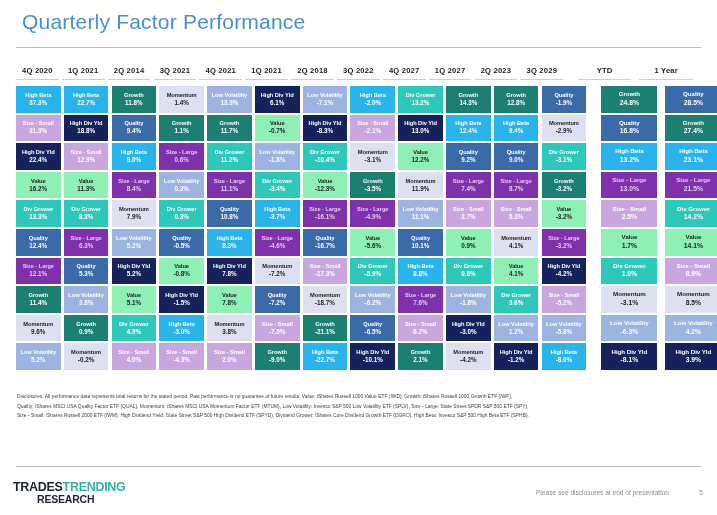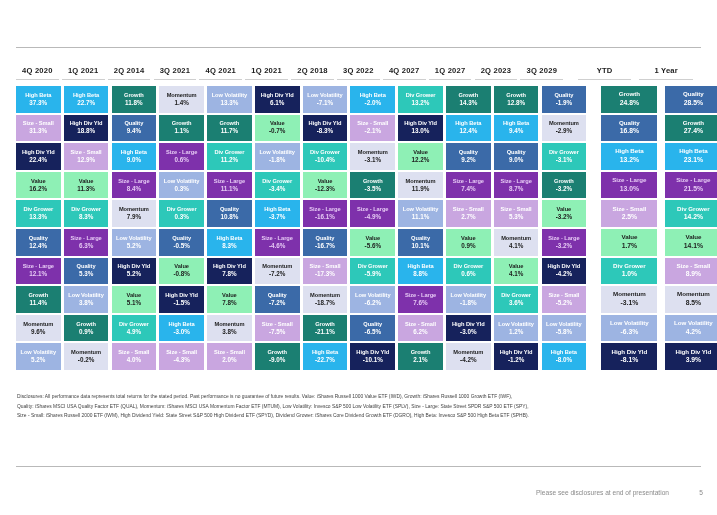--- a/index.html
+++ b/index.html
@@ -92,20 +92,21 @@
   .page-num{
     position:absolute;right:14px;top:489px;
     font-size:6.6px;color:#8b8b8b;
   }
 </style>
 </head>
 <body>
 
 <div class="slide">
 
+  <div class="title">Quarterly Factor Performance</div>
   <div class="title-rule"></div>
 
   <div class="hdr-row" id="hdr-row">
       <div class="hdr-cell hdr-q">4Q 2020</div>
       <div class="hdr-cell hdr-q">1Q 2021</div>
       <div class="hdr-cell hdr-q">2Q 2014</div>
       <div class="hdr-cell hdr-q">3Q 2021</div>
       <div class="hdr-cell hdr-q">4Q 2021</div>
       <div class="hdr-cell hdr-q">1Q 2021</div>
       <div class="hdr-cell hdr-q">2Q 2018</div>
@@ -712,17 +713,21 @@
     </div>
 
   <div class="disc">
     <p>Disclosures: All performance data represents total returns for the stated period. Past performance is no guarantee of future results. Value: iShares Russell 1000 Value ETF (IWD), Growth: iShares Russell 1000 Growth ETF (IWF),</p>
     <p>Quality: iShares MSCI USA Quality Factor ETF (QUAL), Momentum: iShares MSCI USA Momentum Factor ETF (MTUM), Low Volatility: Invesco S&amp;P 500 Low Volatility ETF (SPLV), Size - Large: State Street SPDR S&amp;P 500 ETF (SPY),</p>
     <p>Size - Small: iShares Russell 2000 ETF (IWM), High Dividend Yield: State Street S&amp;P 500 High Dividend ETF (SPYD), Dividend Grower: iShares Core Dividend Growth ETF (DGRO), High Beta: Invesco S&amp;P 500 High Beta ETF (SPHB).</p>
   </div>
 
   <div class="foot-rule"></div>
 
+  <div class="logo">
+    <div class="logo-top"><span class="logo-a">TRADES</span><span class="logo-b">TRENDING</span></div>
+    <div class="logo-bot">RESEARCH</div>
+  </div>
 
   <div class="foot-note">Please see disclosures at end of presentation</div>
   <div class="page-num">5</div>
 
 </div>
 
 </body></html>

